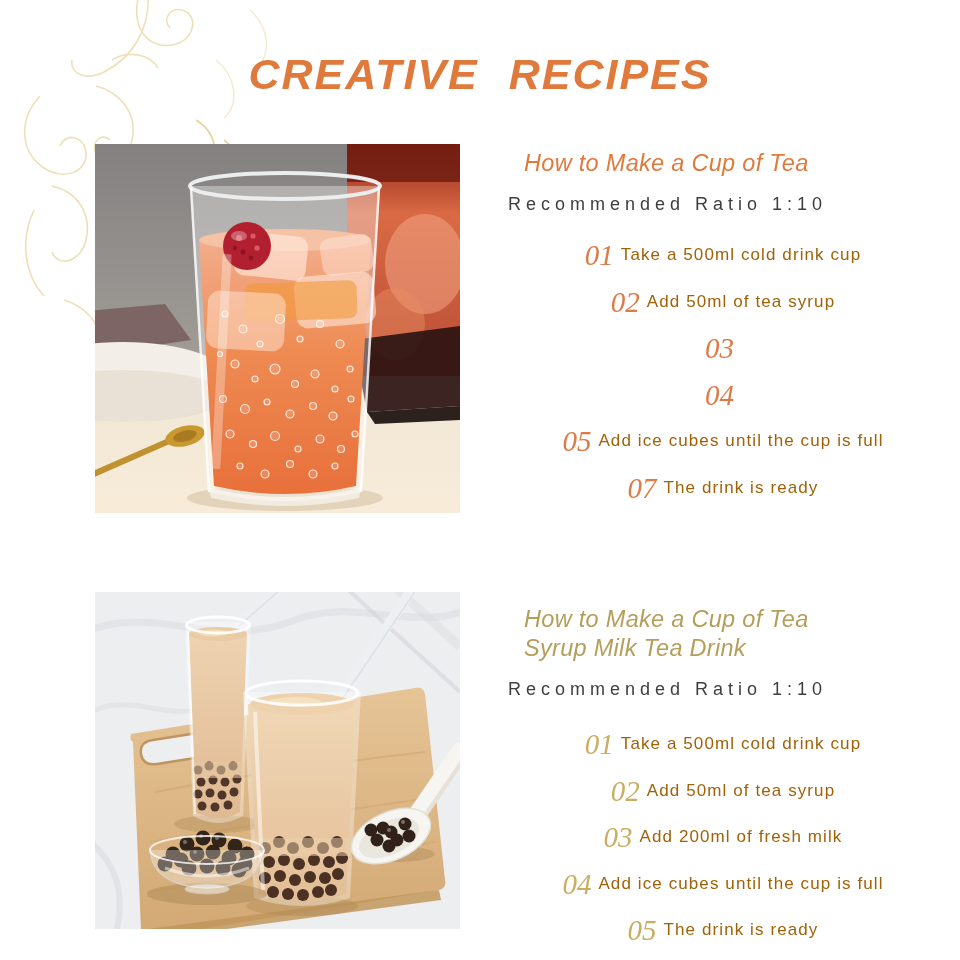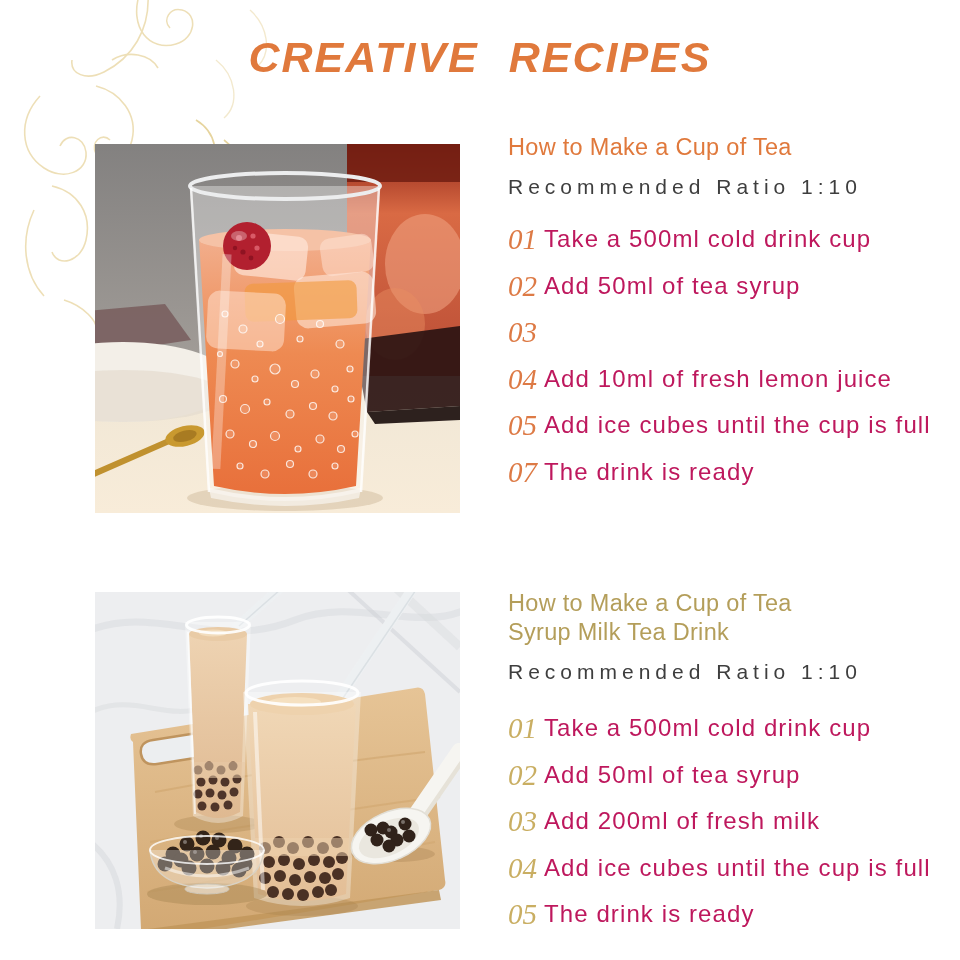--- a/index.html
+++ b/index.html
@@ -6,50 +6,50 @@
   body{
     width:960px;height:960px;background:#ffffff;
     font-family:"Liberation Sans", sans-serif;
     position:relative;overflow:hidden;
   }
   .canvas{position:absolute;inset:0;background:#fff;}
 
   .flourish{position:absolute;left:0;top:0;width:290px;height:330px;pointer-events:none;}
 
   .title{
-    position:absolute;top:33px;left:0;width:100%;text-align:center;
+    position:absolute;top:50px;left:0;width:100%;text-align:center;
     font-size:43px;font-weight:bold;font-style:italic;
     letter-spacing:2px;word-spacing:16px;color:#E0793C;margin:0;
   }
 
   .photo{position:absolute;overflow:hidden;background:#eee;}
   .photo svg{display:block;width:100%;height:100%;}
   .photo1{left:95px;top:144px;width:365px;height:369px;}
   .photo2{left:95px;top:592px;width:365px;height:337px;}
 
   .content{position:absolute;left:508px;width:430px;}
   .content1{top:133px;}
   .content2{top:589px;}
 
-  .heading{margin:0;font-size:23.5px;line-height:29px;font-weight:400;letter-spacing:.3px;}
+  .heading{margin:16px;font-size:23.5px;line-height:29px;font-weight:400;letter-spacing:.3px;font-style:italic;}
   .heading.orange{color:#E0793C;}
   .heading.gold{color:#B49E5A;}
 
-  .ratio{margin-top:13px;font-size:21px;letter-spacing:5px;color:#3E3E3E;white-space:nowrap;}
+  .ratio{margin-top:13px;font-size:18px;letter-spacing:5px;color:#3E3E3E;white-space:nowrap;}
 
   .steps{margin-top:26px;}
   .content2 .steps{margin-top:30px;}
-  .step{display:flex;align-items:center;height:28px;margin-bottom:18.5px;}
+  .step{display:flex;align-items:center;height:28px;margin-bottom:18.5px;justify-content:center;}
   .num{
     flex:0 0 36px;font-family:"Liberation Serif", serif;font-style:italic;
     font-size:29px;line-height:28px;
   }
   .num.orange-n{color:#DD7A45;}
   .num.gold-n{color:#C9AE62;}
-  .txt{font-size:24px;letter-spacing:1.1px;color:#be185d;white-space:nowrap;}
+  .txt{font-size:17px;letter-spacing:1.1px;color:#a16207;white-space:nowrap;}
 </style>
 </head>
 <body>
 
 <div class="canvas">
 
   <svg class="flourish" viewBox="0 0 290 330">
     <g fill="none" stroke="#ECDCB0" stroke-width="1.6" opacity="0.9">
       <path d="M140,-8 C128,28 150,52 176,44 C196,38 198,14 182,10 C170,7 162,20 170,28"></path>
       <path d="M148,-6 C150,30 132,58 104,72 C86,81 70,74 72,60"></path>
@@ -193,21 +193,20 @@
       </div>
       <div class="step">
         <span class="num orange-n">02</span>
         <span class="txt">Add 50ml of tea syrup</span>
       </div>
       <div class="step">
         <span class="num orange-n">03</span>
       </div>
       <div class="step">
         <span class="num orange-n">04</span>
-        <span class="txt">Add 10ml of fresh lemon juice</span>
       </div>
       <div class="step">
         <span class="num orange-n">05</span>
         <span class="txt">Add ice cubes until the cup is full</span>
       </div>
       <div class="step">
         <span class="num orange-n">07</span>
         <span class="txt">The drink is ready</span>
       </div>
     </div>

